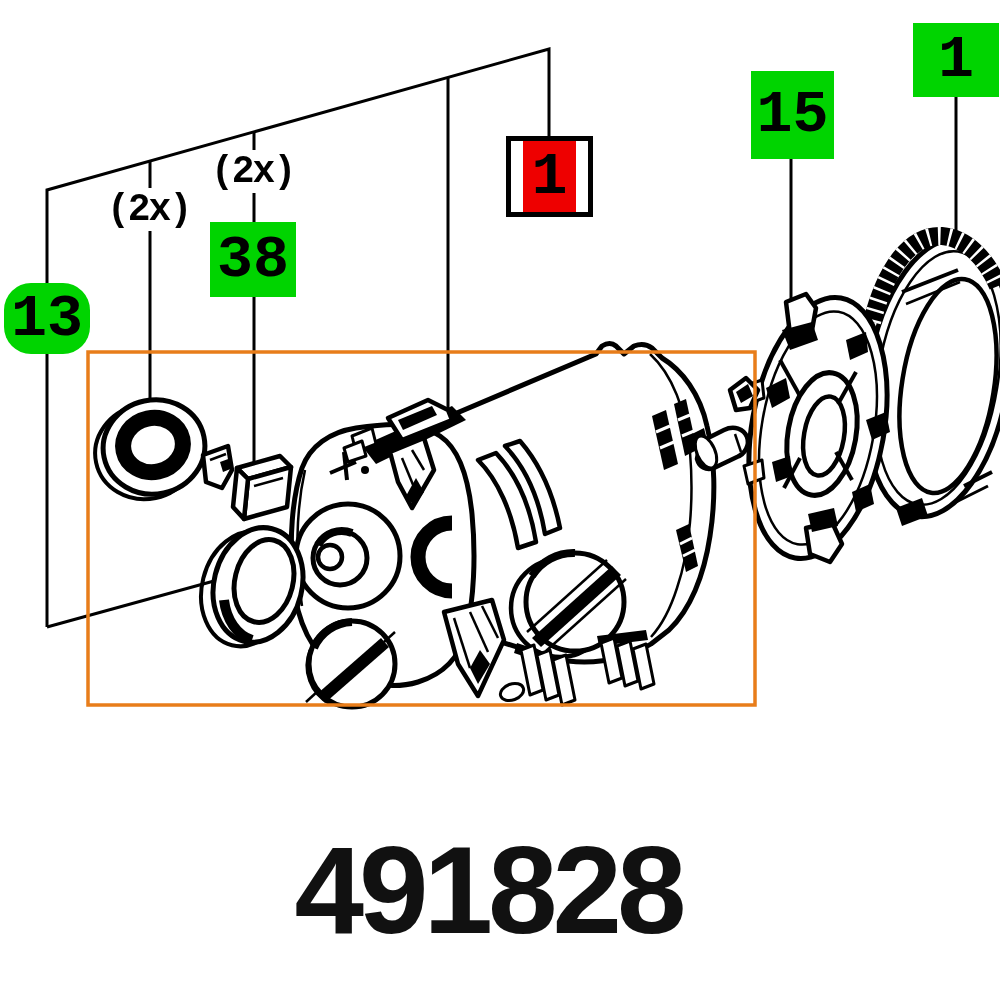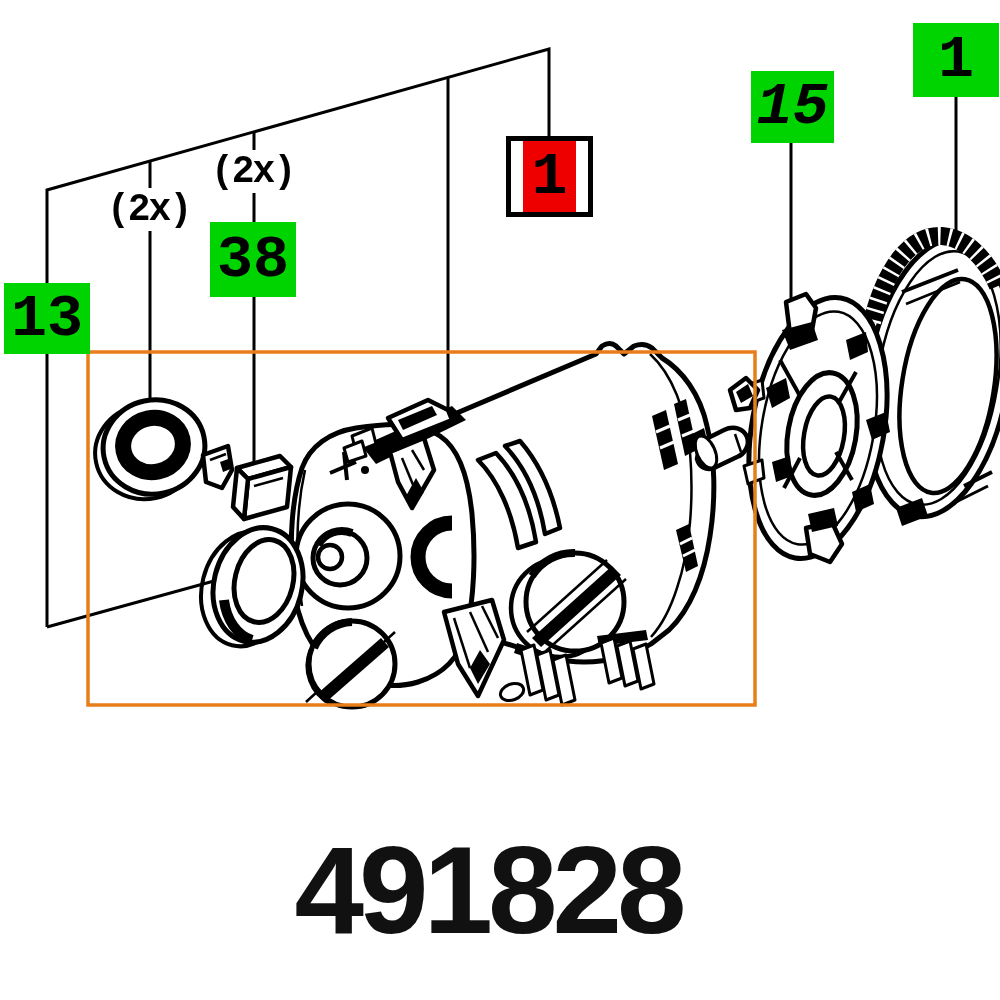--- a/index.html
+++ b/index.html
@@ -208,23 +208,23 @@
     <ellipse class="pt5" cx="264" cy="581" rx="29" ry="42" transform="rotate(14 264 581)"></ellipse>
     <path class="arc10" d="M 224 600 A 44 58 14 0 0 252 640"></path>
   </g>
 
   <rect class="hl" x="88" y="352" width="667" height="353"></rect>
 </svg>
 
 <div class="qty" style="left:104px;top:188px;">(2x)</div>
 <div class="qty" style="left:208px;top:150px;">(2x)</div>
 
-<div class="lbl green" style="left:4px;top:283px;width:86px;height:71px;">13</div>
+<div class="lbl green" style="left:4px;top:283px;width:86px;height:71px;border-radius:27px;">13</div>
 <div class="lbl green" style="left:210px;top:222px;width:86px;height:75px;">38</div>
-<div class="lbl green" style="left:751px;top:71px;width:83px;height:72px;font-style:italic;">15</div>
+<div class="lbl green" style="left:751px;top:71px;width:83px;height:88px;">15</div>
 <div class="lbl green" style="left:913px;top:23px;width:86px;height:74px;">1</div>
 
 <div class="sel" style="left:506px;top:136px;width:87px;height:81px;">
   <div class="redstripe">
     <span>1</span>
   </div>
 </div>
 
 <div class="pn">491828</div>
 

